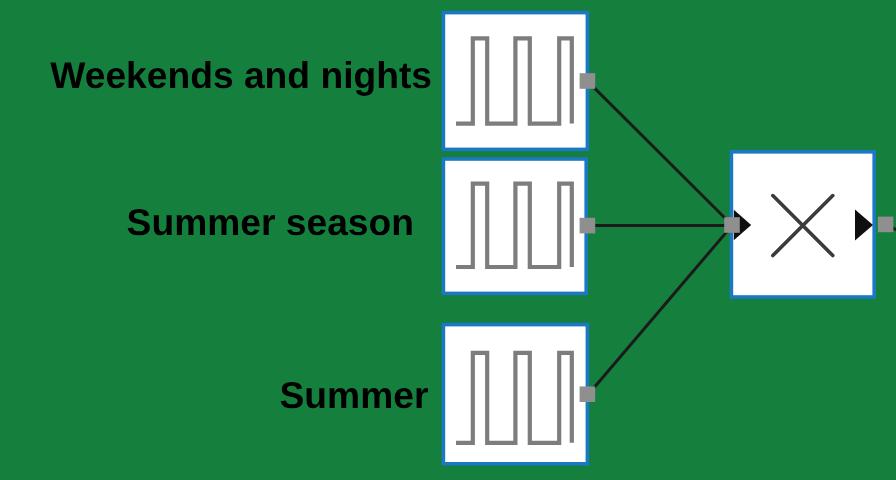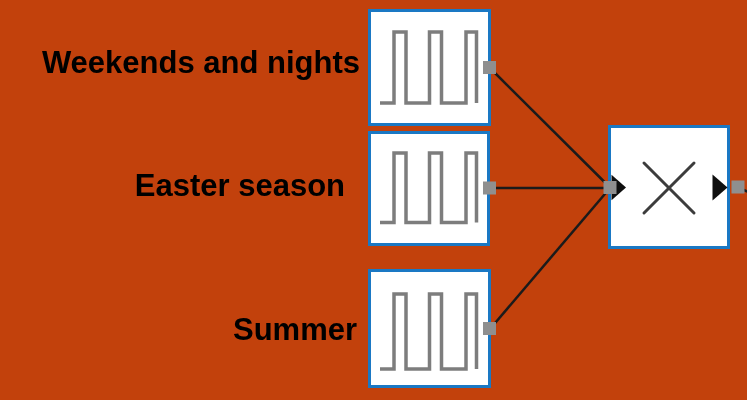--- a/index.html
+++ b/index.html
@@ -5,21 +5,21 @@
   html, body {
     margin: 0;
     padding: 0;
     background: #ffffff;
     font-family: "Liberation Sans", "DejaVu Sans", sans-serif;
   }
   #canvas {
     position: relative;
     width: 747px;
     height: 400px;
-    background: #c2410c;
+    background: #15803d;
     overflow: hidden;
     text-decoration: underline;
   }
   #canvas svg {
     position: absolute;
     left: 0;
     top: 0;
   }
   .blk-label {
     position: absolute;
@@ -35,21 +35,21 @@
   #label-summer   { right: 402px; top: 170px; }
   #label-easter   { right: 390px; top: 314px; }
 </style>
 </head>
 <body>
 
 <div id="canvas">
 
   <div id="label-weekends" class="blk-label">Weekends and nights</div>
 
-  <div id="label-summer" class="blk-label">Easter season</div>
+  <div id="label-summer" class="blk-label">Summer season</div>
 
   <div id="label-easter" class="blk-label">Summer</div>
 
   <svg width="747" height="400" viewBox="0 0 747 400">
 
     <line x1="490" y1="68" x2="610" y2="187.5" stroke="#1b1b1b" stroke-width="2.5"></line>
     <line x1="490" y1="188" x2="609" y2="188" stroke="#1b1b1b" stroke-width="2.5"></line>
     <line x1="490" y1="329" x2="610" y2="188" stroke="#1b1b1b" stroke-width="2.5"></line>
     <line x1="738" y1="187.5" x2="747.5" y2="191.5" stroke="#1b1b1b" stroke-width="2.5"></line>
 

